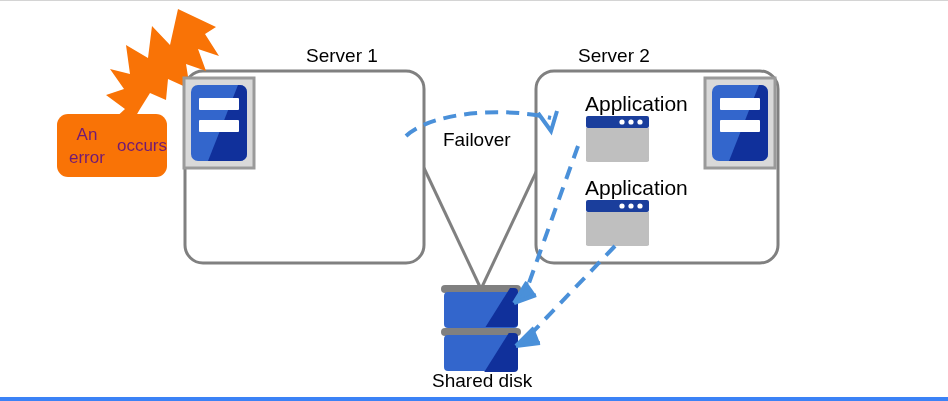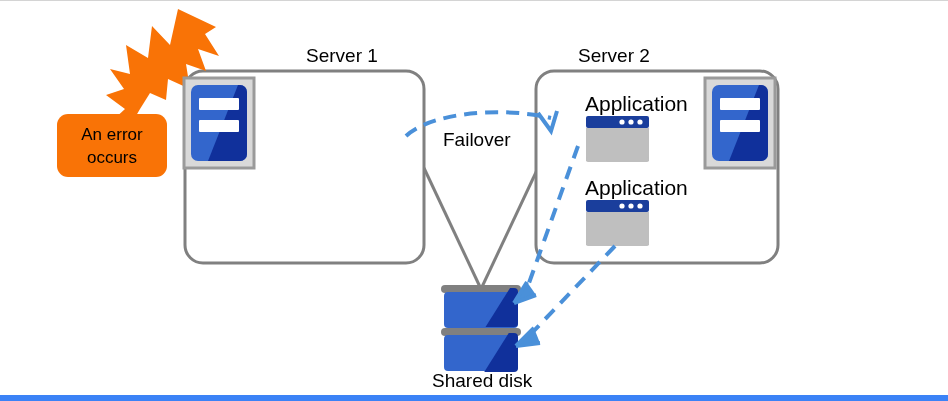--- a/index.html
+++ b/index.html
@@ -9,21 +9,21 @@
   }
   body {
     font-family: "Liberation Sans", sans-serif;
   }
   #canvas {
     position: relative;
     width: 948px;
     height: 401px;
     background: #ffffff;
     border-top: 1px solid #d4d4d4;
-    border-bottom: 6px solid #3b82f6;
+    border-bottom: 4px solid #3b82f6;
     box-sizing: border-box;
     overflow: hidden;
   }
   .svg-layer {
     position: absolute;
     left: 0;
     top: 0;
     width: 948px;
     height: 401px;
   }
@@ -49,24 +49,24 @@
   }
   #error-bubble {
     position: absolute;
     left: 57px;
     top: 113px;
     width: 110px;
     height: 63px;
     background: #F97306;
     border-radius: 11px;
     display: flex;
-    flex-direction: column;
+    flex-direction: row;
     align-items: center;
     justify-content: center;
-    color: #000000;
+    color: #701a75;
     font-size: 17px;
     line-height: 23px;
     text-align: center;
     box-sizing: border-box;
   }
 </style>
 </head>
 <body>
 
 <div id="canvas">

